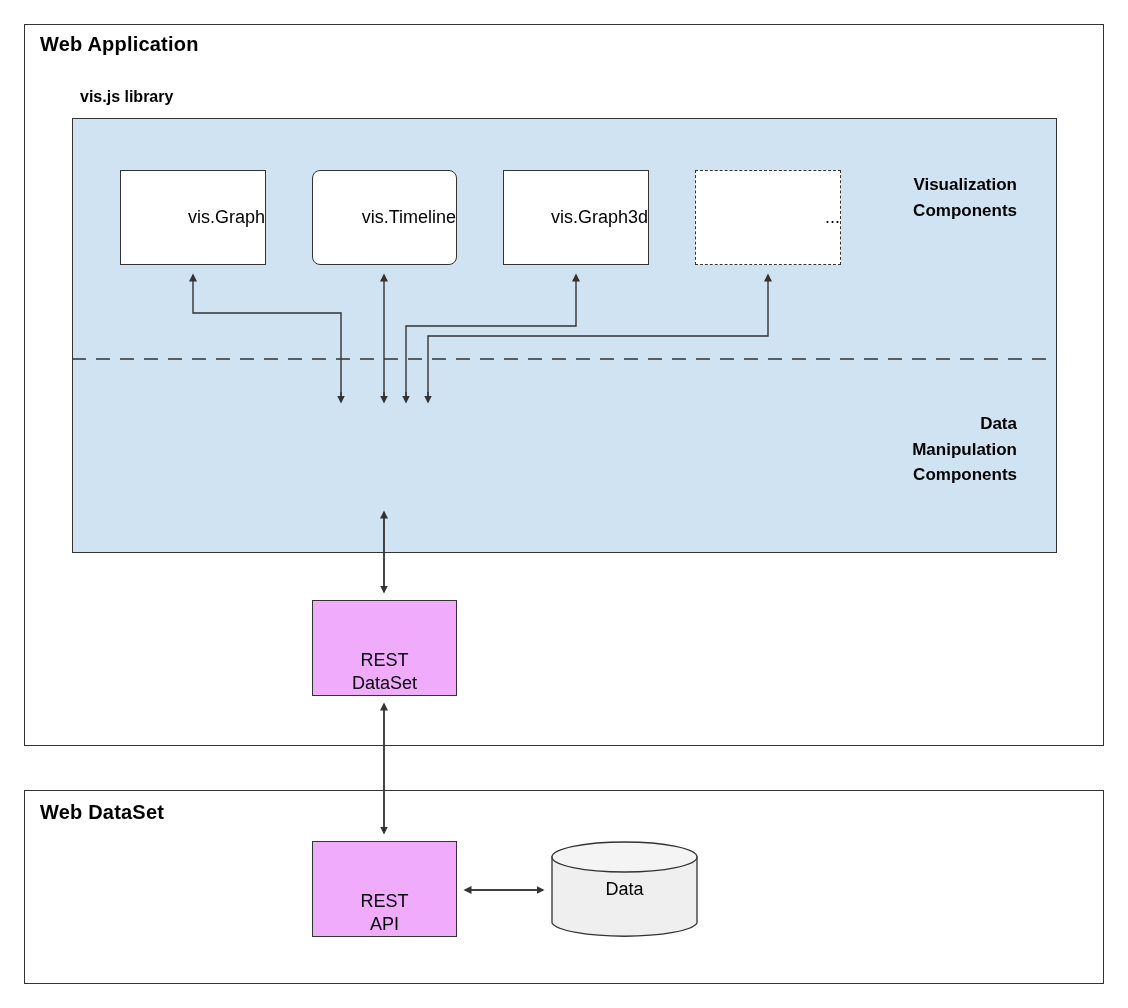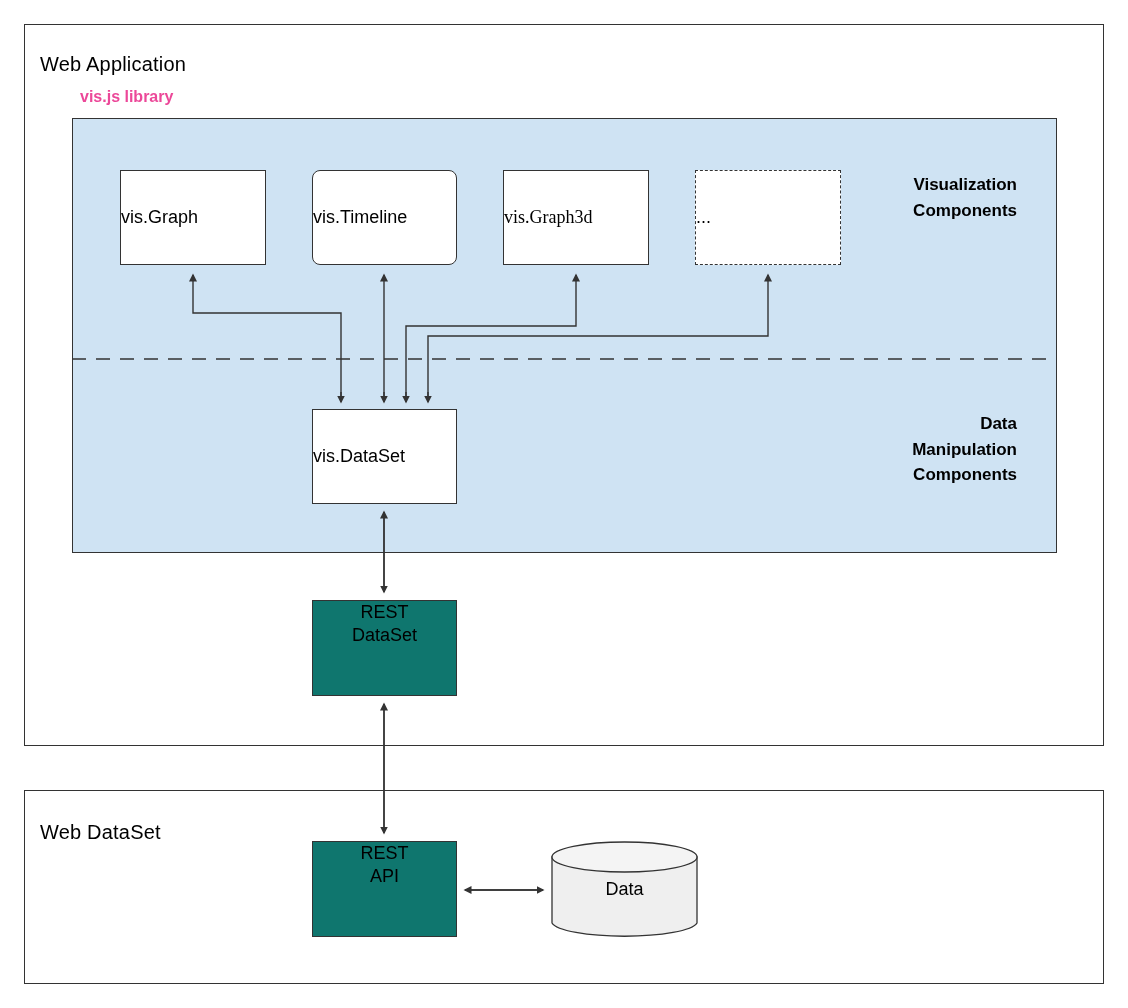--- a/index.html
+++ b/index.html
@@ -19,58 +19,57 @@
     overflow: hidden;
   }
   .container-box {
     position: absolute;
     border: 1.5px solid #333333;
     background: #ffffff;
     box-sizing: border-box;
   }
   .container-title {
     position: absolute;
-    font-weight: normal;
+    font-weight: bold;
     font-size: 20px;
     letter-spacing: 0.2px;
     color: #000000;
     white-space: nowrap;
-    margin-top: 20px;
   }
   .lib-title {
     position: absolute;
     font-weight: bold;
     font-size: 16px;
-    color: #ec4899;
+    color: #000000;
     white-space: nowrap;
   }
   .lib-panel {
     position: absolute;
     background: #cfe3f3;
     border: 1.5px solid #333333;
     box-sizing: border-box;
   }
   .node {
     position: absolute;
     background: #ffffff;
     border: 1.2px solid #333333;
     box-sizing: border-box;
     display: flex;
     align-items: center;
-    justify-content: flex-start;
+    justify-content: flex-end;
     text-align: center;
     font-size: 18px;
     line-height: 1.28;
     color: #000000;
   }
   .node.dashed {
     border: 1.6px dashed #333333;
   }
   .node.gray {
-    background: #0f766e;
+    background: #f0abfc;
   }
   .side-label {
     position: absolute;
     font-weight: bold;
     font-size: 17px;
     line-height: 1.5;
     text-align: right;
     color: #000000;
     white-space: pre-line;
   }
@@ -106,30 +105,27 @@
   <div class="side-label" style="left:817px; top:411px; width:200px;">Data
 Manipulation
 Components</div>
 
   <div class="node" style="left:120px; top:170px; width:146px; height:95px;">
     <span>vis.Graph</span>
   </div>
   <div class="node" style="left:312px; top:170px; width:145px; height:95px;border-radius:8px;">
     <span>vis.Timeline</span>
   </div>
-  <div class="node" style="left:503px; top:170px; width:146px; height:95px;font-family:Liberation Serif, serif;">
+  <div class="node" style="left:503px; top:170px; width:146px; height:95px;">
     <span>vis.Graph3d</span>
   </div>
   <div class="node dashed" style="left:695px; top:170px; width:146px; height:95px;">
     <span>...</span>
   </div>
 
-  <div class="node" style="left:312px; top:409px; width:145px; height:95px;">
-    <span>vis.DataSet</span>
-  </div>
 
   <div class="node gray" style="left:312px; top:600px; width:145px; height:96px; flex-direction:column;">
     <span>REST</span>
     <span>DataSet</span>
   </div>
 
   <div class="container-box" style="left:24px; top:790px; width:1080px; height:194px;"></div>
   <div class="container-title" style="left:40px; top:801px;">Web DataSet</div>
 
   <div class="node gray" style="left:312px; top:841px; width:145px; height:96px; flex-direction:column;">

